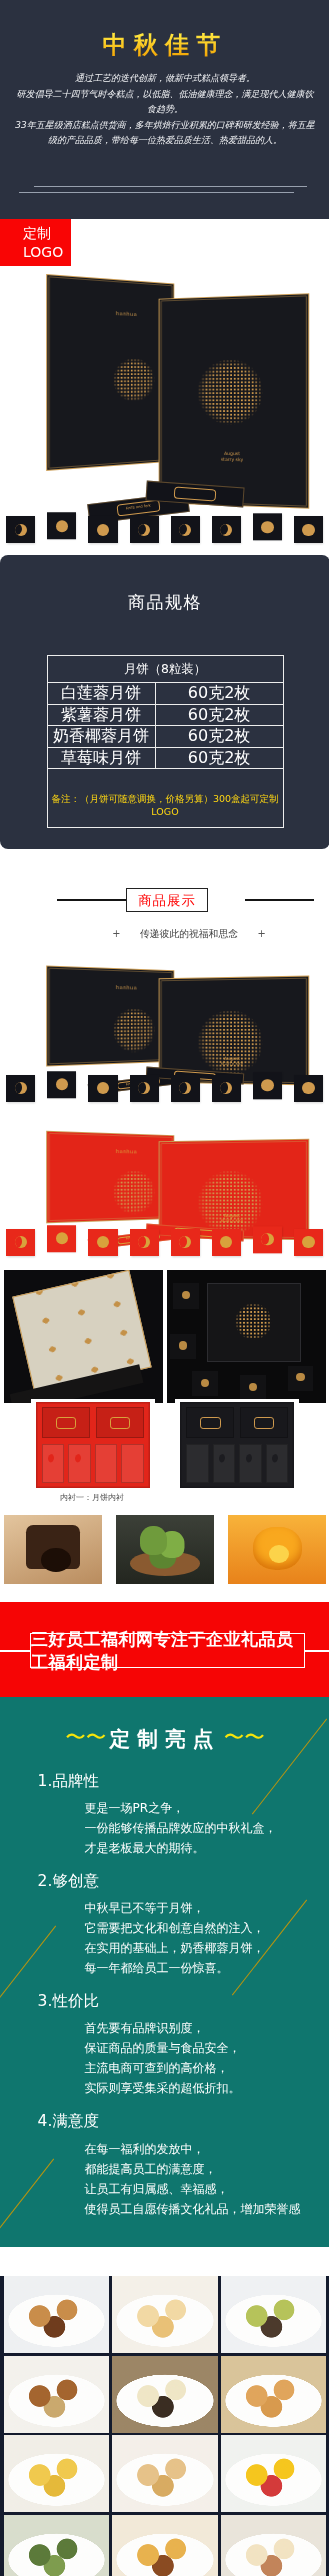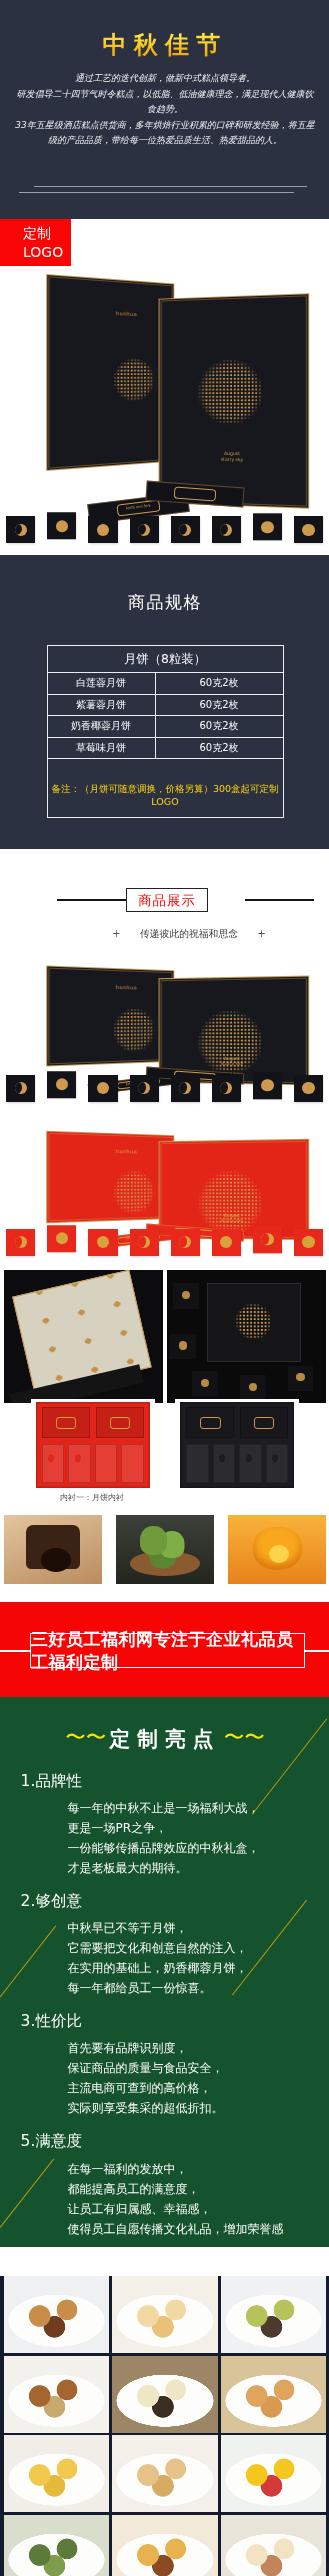--- a/index.html
+++ b/index.html
@@ -42,25 +42,25 @@
   .mn{position:absolute;left:29%;top:27%;width:42%;aspect-ratio:1;border-radius:50%;background:var(--gold);overflow:hidden;}
   .mn.cres::after{content:"";position:absolute;left:-38%;top:-6%;width:100%;height:100%;border-radius:50%;background:var(--cb);}
   .bar{position:absolute;background:var(--cb);border:0.5px solid rgba(207,154,78,.4);display:flex;align-items:center;justify-content:center;}
   .bar1{left:26%;bottom:10%;width:31%;height:6.5%;transform:rotate(-7deg);}
   .bar2{left:44%;bottom:15%;width:30%;height:6.5%;transform:rotate(4deg);}
   .pill{min-width:38%;padding:0 1.5px;height:58%;border:0.5px solid var(--gold);border-radius:4.1px;color:var(--gold);
     font-size:3.6px;line-height:1;display:flex;align-items:center;justify-content:center;white-space:nowrap;}
   .hero-scene{left:5.2px;top:46px;width:319px;height:281px;}
 
   
-  .sec-specs{height:294px;background:#2b3140;color:#fff;position:relative;}
+  .sec-specs{height:294px;background:#2b3140;color:#fff;position:relative;border-radius:8px;}
   .specs-title{text-align:center;padding-top:36px;font-size:17px;letter-spacing:1.5px;}
-  .spec-table{position:relative;width:237px;height:173px;margin:31px auto 0;border:1px solid #ededed;box-sizing:border-box;}
+  .spec-table{position:relative;width:237px;height:173px;margin:41px auto 0;border:1px solid #ededed;box-sizing:border-box;}
   .st-head{height:26px;line-height:26px;text-align:center;font-size:12.4px;border-bottom:1px solid #ededed;}
-  .st-row{display:flex;height:20.6px;line-height:20.6px;font-size:10px;border-bottom:1px solid #ededed;}
+  .st-row{display:flex;height:20.6px;line-height:20.6px;font-size:16px;border-bottom:1px solid #ededed;}
   .st-row .c1{width:46%;text-align:center;border-right:1px solid #ededed;box-sizing:border-box;}
   .st-row .c2{flex:1;text-align:center;}
   .st-note{position:absolute;left:0;right:0;bottom:10.3px;text-align:center;color:#ffd712;font-size:9.5px;}
 
   
   .band-display{height:753px;background:#fff;position:relative;}
   .disp-head{position:absolute;left:0;top:39px;width:100%;height:24px;padding-left:37px;}
   .disp-line{position:absolute;top:11.3px;height:1.5px;background:#151515;}
   .dl-l{left:57px;width:69px;}
   .dl-r{right:53px;width:69px;}
@@ -110,30 +110,30 @@
   .cu3::before{content:"";position:absolute;left:26%;top:18%;width:50%;height:62%;border-radius:46%;background:#f9a81e;box-shadow:inset 0 -5.2px 9.3px #d9730a;}
   .cu3::after{content:"";position:absolute;left:42%;top:44%;width:20%;height:26%;border-radius:50%;background:#fcd34a;}
 
   
   .sec-banner{height:95px;background:#f60505;position:relative;}
   .banner-line{position:absolute;left:0;top:48px;width:100%;height:2.1px;background:#fff;}
   .banner-box{position:absolute;left:30px;right:25px;top:31px;height:35px;background:#f60505;border:1.5px solid #fff;box-sizing:border-box;
     display:flex;align-items:center;justify-content:center;color:#fff;font-size:17px;font-weight:bold;letter-spacing:0.5px;}
 
   
-  .sec-highlights{height:550px;background:#14532d;color:#fff;position:relative;overflow:hidden;}
+  .sec-highlights{height:550px;background:#0f766e;color:#fff;position:relative;overflow:hidden;}
   .gline{position:absolute;width:1px;height:121px;background:#b8940f;transform:rotate(38deg);}
   .gl1{right:40px;top:9.3px;}
   .gl2{left:17.5px;top:216px;}
   .gl3{right:60px;top:190px;}
   .gl4{left:15.5px;top:449px;}
   .hl-title{padding-top:26px;text-align:center;font-size:20.6px;font-weight:bold;letter-spacing:7.2px;}
   .hl-title .orn{color:#f6e50a;font-size:20.6px;font-weight:normal;letter-spacing:0;vertical-align:2.1px;margin:0 3.1px;}
   .hl-items{padding:17.5px 20.6px 0;position:relative;}
-  .hl-item{margin-bottom:12.4px;}
+  .hl-item{margin-bottom:12.4px;margin-left:17px;}
   .hl-item h3{margin:0 0 6.7px;font-size:15.5px;font-weight:normal;}
   .hl-item p{margin:0 0 0 47px;font-size:12px;line-height:20px;}
 
   
   .darkest{background:#141b2d;color:#fff;}
   .big-title{padding-top:26px;text-align:center;font-size:21.6px;font-weight:bold;letter-spacing:13.4px;text-indent:13.4px;}
 
   
   .sec-products{height:565px;position:relative;}
   .pg-grid{margin:29px 3.6px 0;display:grid;grid-template-columns:repeat(3,1fr);grid-auto-rows:77px;gap:2.6px;}
@@ -441,41 +441,40 @@
     <div class="gline gl1"></div>
     <div class="gline gl2"></div>
     <div class="gline gl3"></div>
     <div class="gline gl4"></div>
     <div class="hl-title">
       <span class="orn">〜〜</span><span>定制亮点</span><span class="orn">〜〜</span>
     </div>
     <div class="hl-items">
       <div class="hl-item">
         <h3>1.品牌性</h3>
-        <p>每一年的中秋不止是一场福利大战，</p>
         <p>更是一场PR之争，</p>
         <p>一份能够传播品牌效应的中秋礼盒，</p>
         <p>才是老板最大的期待。</p>
       </div>
       <div class="hl-item">
         <h3>2.够创意</h3>
         <p>中秋早已不等于月饼，</p>
         <p>它需要把文化和创意自然的注入，</p>
         <p>在实用的基础上，奶香椰蓉月饼，</p>
         <p>每一年都给员工一份惊喜。</p>
       </div>
       <div class="hl-item">
         <h3>3.性价比</h3>
         <p>首先要有品牌识别度，</p>
         <p>保证商品的质量与食品安全，</p>
         <p>主流电商可查到的高价格，</p>
         <p>实际则享受集采的超低折扣。</p>
       </div>
       <div class="hl-item">
-        <h3>5.满意度</h3>
+        <h3>4.满意度</h3>
         <p>在每一福利的发放中，</p>
         <p>都能提高员工的满意度，</p>
         <p>让员工有归属感、幸福感，</p>
         <p>使得员工自愿传播文化礼品，增加荣誉感</p>
       </div>
     </div>
   </div>
 
   <div class="sec-products darkest">
     <div class="pg-grid">

